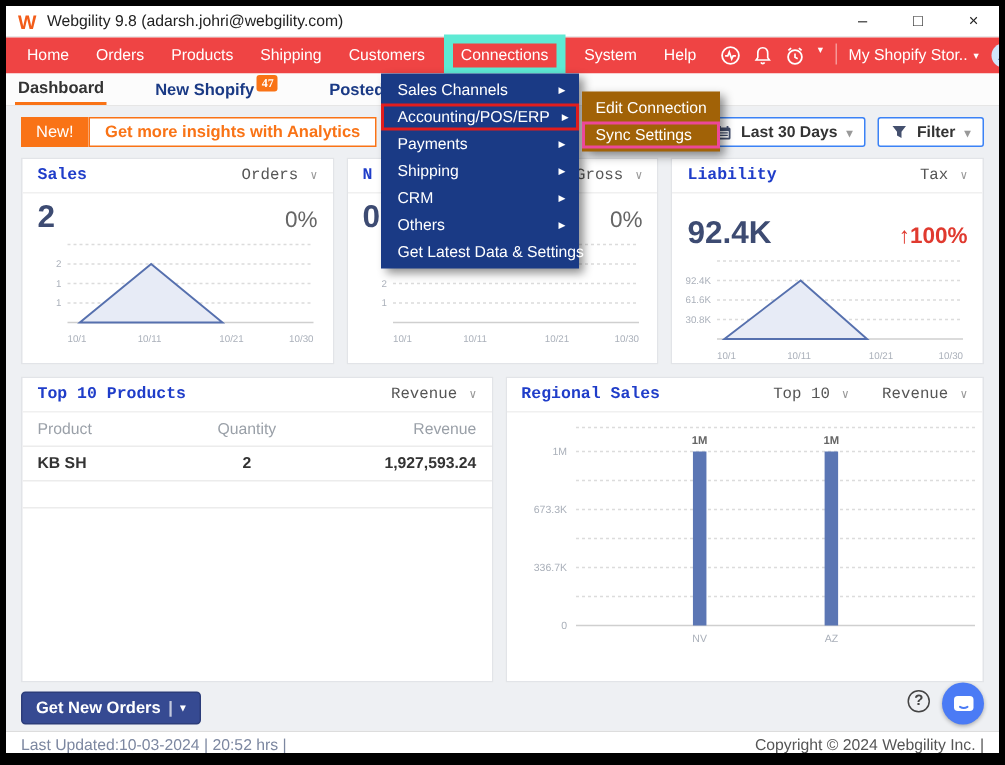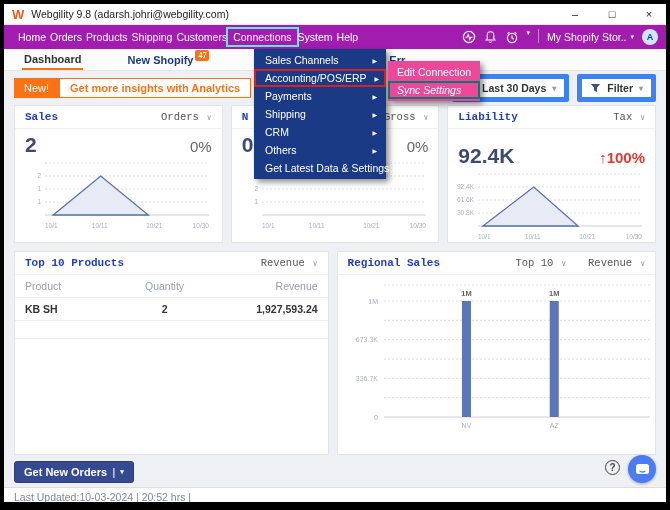--- a/index.html
+++ b/index.html
@@ -7,44 +7,44 @@
   .frame { width: 670px; height: 510px; background: #000; padding: 4px 4px 8px 4px; }
   .app { position: relative; width: 100%; height: 100%; background: #fff; display: flex; flex-direction: column; overflow: hidden; }
 
   
   .titlebar { height: 21px; display: flex; align-items: center; padding: 0 2px 0 8px; gap: 7px; background: #fff; border-bottom: 1px solid #e8e8e8; flex: 0 0 auto; }
   .logo-w { color: #f25c19; font-weight: bold; font-size: 13px; line-height: 1; }
   .title-text { font-size: 10.5px; color: #222; flex: 1; }
   .win-btn { width: 30px; text-align: center; font-size: 11px; color: #222; cursor: default; }
 
   
-  .navbar { height: 24px; background: #a21caf; color: #fff; display: flex; align-items: center; padding: 0 8px 0 12px; font-size: 10.5px; flex: 0 0 auto; }
+  .navbar { height: 24px; background: #ef4444; color: #fff; display: flex; align-items: center; padding: 0 8px 0 12px; gap: 14px; font-size: 10.5px; flex: 0 0 auto; }
   .nav-item { white-space: nowrap; padding: 2px 2px; }
-  .nav-item.hl { border: 2px solid #5eead4; padding: 2px 5px; margin: -2px -3px; }
+  .nav-item.hl { border: 6px solid #5eead4; padding: 2px 5px; margin: -2px -3px; }
   .nav-right { margin-left: auto; display: flex; gap: 8px; }
   .nav-icon { display: inline-flex; align-items: center; }
   .nav-sep { width: 1px; height: 14px; background: rgba(255,255,255,.45); }
   .store-sel { display: flex; align-items: center; gap: 4px; white-space: nowrap; }
   .caret { font-size: 7px; }
   .avatar { width: 16px; height: 16px; border-radius: 50%; background: #cfe6fa; color: #1a3a85; font-size: 9px; font-weight: bold; display: flex; align-items: center; justify-content: center; }
 
   
   .tabbar { height: 22px; background: #fcfcfc; border-bottom: 1px solid #e6e6e6; display: flex; align-items: stretch; gap: 30px; padding: 0 4px 0 6px; font-size: 11px; flex: 0 0 auto; }
-  .tab { display: flex; align-items: center; gap: 2px; color: #1a3a85; font-weight: bold; padding: 0 2px; margin-left: 12px; }
+  .tab { display: flex; align-items: center; gap: 2px; color: #1a3a85; font-weight: bold; padding: 0 2px; }
   .tab.active { color: #333; border-bottom: 2px solid #f97316; }
   .badge { background: #f97316; color: #fff; font-size: 8px; font-weight: bold; padding: 1px 3px; border-radius: 2px; position: relative; top: -4px; font-family: Liberation Serif, serif; }
 
   
   .content { flex: 1; background: #eef0f3; padding: 6px 10px 4px; display: flex; flex-direction: column; position: relative; }
   .toolrow { display: flex; align-items: center; margin-bottom: 6px; height: 22px; }
   .new-btn { background: #f97316; color: #fff; font-size: 11px; font-weight: normal; padding: 4px 10px; }
   .banner-text { border: 1px solid #f97316; background: #fff; color: #f97316; font-size: 11px; font-weight: bold; padding: 3px 10px; }
   .tool-right { margin-left: auto; display: flex; align-items: center; gap: 8px; }
   .date-frag { font-size: 10px; color: #8a8f99; }
-  .tool-btn { background: #fff; border: 5px solid #3b82f6; border-radius: 2px; font-size: 10.5px; color: #333; font-weight: bold; padding: 3px 8px; display: flex; align-items: center; gap: 6px; }
+  .tool-btn { background: #fff; border: 1px solid #3b82f6; border-radius: 2px; font-size: 10.5px; color: #333; font-weight: bold; padding: 3px 8px; display: flex; align-items: center; gap: 6px; }
 
   
   .cards { display: flex; gap: 8px; height: 138px; flex: 0 0 auto; }
   .card { flex: 1; background: #fff; border: 1px solid #e2e4e8; display: flex; flex-direction: column; overflow: hidden; }
   .card-head { display: flex; justify-content: space-between; align-items: center; padding: 5px 10px; border-bottom: 1px solid #f0f0f0; font-family: Liberation Mono, monospace; }
   .card-title { color: #1f3dc9; font-size: 11px; font-weight: bold; }
   .dropdown { color: #555; font-size: 10.5px; display: flex; align-items: center; gap: 8px; }
   .dd-caret { color: #999; font-size: 8px; }
   .card-vals { display: flex; justify-content: space-between; align-items: baseline; padding: 4px 10px 0; }
   .big-val { font-size: 21px; color: #3d4b72; font-weight: bold; }
@@ -75,23 +75,23 @@
   
   .statusbar { height: 18px; background: #fff; border-top: 1px solid #ddd; display: flex; align-items: center; justify-content: space-between; padding: 0 10px; font-size: 10.5px; flex: 0 0 auto; }
   .status-left { color: #7c87a0; }
   .status-right { color: #555; }
 
   
   .menu { position: absolute; left: 250px; top: 45px; width: 132px; background: #1a3a85; color: #fff; z-index: 60; padding: 2px 0; box-shadow: 3px 3px 6px rgba(0,0,0,.45); }
   .menu-item { display: flex; justify-content: space-between; align-items: center; padding: 3px 9px 3px 11px; font-size: 10.5px; white-space: nowrap; }
   .menu-item.hl { border: 2px solid #e11d1d; padding: 1px 7px 1px 9px; }
   .mi-arrow { font-size: 6px; margin-left: 8px; }
-  .submenu { position: absolute; left: 384px; top: 57px; width: 92px; background: #ec4899; color: #fff; z-index: 61; padding: 2px 0; box-shadow: 3px 3px 6px rgba(0,0,0,.45); }
+  .submenu { position: absolute; left: 384px; top: 57px; width: 92px; background: #a16207; color: #fff; z-index: 61; padding: 2px 0; box-shadow: 3px 3px 6px rgba(0,0,0,.45); }
   .submenu-item { padding: 3px 9px; font-size: 10.5px; white-space: nowrap; }
-  .submenu-item.hl { border: 2px solid #0f766e; padding: 1px 7px; font-style: italic; }
+  .submenu-item.hl { border: 2px solid #ec4899; padding: 1px 7px; }
 
   svg { display: block; }
 </style>
 </head>
 <body>
 
 <div class="frame">
 <div class="app">
 
   <div class="titlebar">
@@ -355,20 +355,21 @@
     <span class="chat-fab">
       <svg width="15" height="13" viewBox="0 0 15 13">
             <rect x="1" y="1" width="13" height="10" rx="2.5" fill="#fff"></rect>
             <path d="M5 8.2c1.6 1 3.4 1 5 0" stroke="#4b7bf5" stroke-width="1.3" fill="none" stroke-linecap="round"></path>
           </svg>
     </span>
   </div>
 
   <div class="statusbar">
     <span class="status-left">Last Updated:10-03-2024 | 20:52 hrs |</span>
+    <span class="status-right">Copyright © 2024 Webgility Inc. |</span>
   </div>
 
   <div class="menu">
     <div class="menu-item">
       <span>Sales Channels</span>
       <span class="mi-arrow">▶</span>
     </div>
     <div class="menu-item hl">
       <span>Accounting/POS/ERP</span>
       <span class="mi-arrow">▶</span>

